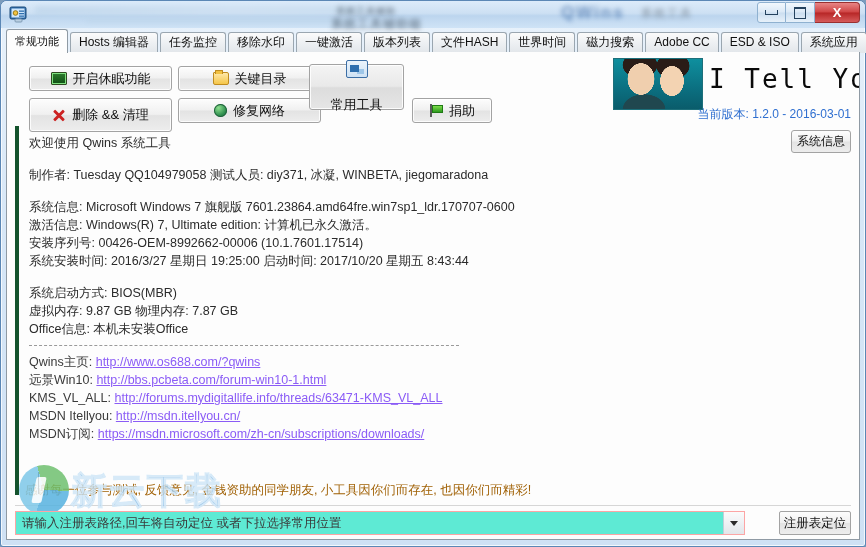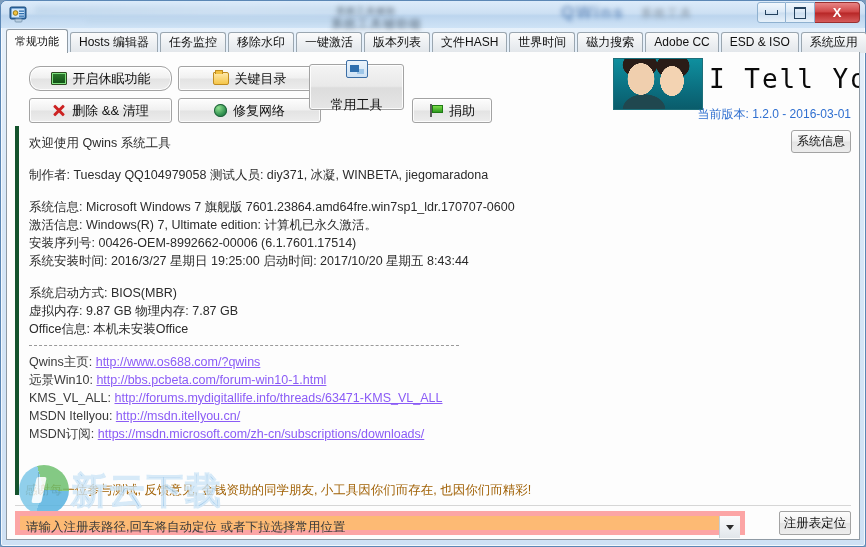--- a/index.html
+++ b/index.html
@@ -84,22 +84,22 @@
   
   .btnbar{position:absolute;left:0;top:0;width:100%;height:66px;}
   .btn{
     position:absolute;box-sizing:border-box;
     border:1px solid #a3a3a3;border-radius:3px;
     background:linear-gradient(180deg,#fdfdfd,#f0f0f0 48%,#e3e3e3 52%,#ededed);
     box-shadow:inset 0 0 0 1px rgba(255,255,255,.85);
     display:flex;align-items:center;justify-content:center;gap:6px;
     font-size:13px;color:#111;cursor:default;user-select:none;
   }
-  .b-sleep{left:22px;top:14px;width:143px;height:25px;border-radius:11px;}
-  .b-clean{left:22px;top:46px;width:143px;height:25px;}
+  .b-sleep{left:22px;top:14px;width:143px;height:25px;}
+  .b-clean{left:22px;top:46px;width:143px;height:34px;}
   .b-keydir{left:171px;top:14px;width:143px;height:25px;}
   .b-fixnet{left:171px;top:46px;width:143px;height:25px;}
   .b-tools{left:302px;top:12px;width:95px;height:46px;flex-direction:column;gap:18px;
            background:linear-gradient(180deg,#f4f4f4,#e9e9e9 48%,#dcdcdc 52%,#e6e6e6);}
   .b-donate{left:405px;top:46px;width:80px;height:25px;}
 
   .ic{display:inline-block;flex:0 0 auto;}
   .ic-monitor{width:14px;height:11px;border:1px solid #2d4a20;border-radius:1px;
     background:linear-gradient(180deg,#2f7d2f,#0d4f12);box-shadow:inset 0 0 0 1px #7fe07f;}
   .ic-folder{width:14px;height:11px;border:1px solid #c08c20;border-radius:1px 2px 2px 2px;
@@ -167,21 +167,21 @@
 
   
   .thanks{
     position:absolute;left:18px;bottom:40px;font-size:12.5px;color:#a16207;white-space:nowrap;
   }
   .botline{
     position:absolute;left:8px;right:8px;bottom:33px;height:0;border-top:1px solid #d6d6d6;
   }
   .combo{
     position:absolute;left:8px;bottom:4px;width:730px;height:24px;box-sizing:border-box;
-    border:5px solid #fca5a5;background:#fdba74;
+    border:1px solid #fca5a5;background:#5eead4;
   }
   .combo .ph{
     position:absolute;left:6px;top:3px;font-size:12.5px;color:#3a3a3a;white-space:nowrap;
   }
   .combo .arrowbox{
     position:absolute;right:0;top:0;width:20px;height:22px;
     border-left:1px solid #c2ced8;
     background:linear-gradient(180deg,#fbfbfb,#eef1f4 50%,#e2e6ea);
     display:flex;align-items:center;justify-content:center;
   }
@@ -300,21 +300,21 @@
 
     <div class="b-sysinfo">系统信息</div>
 
     <div class="infopanel">
       <div class="row">欢迎使用 Qwins 系统工具</div>
       <div class="sp"></div>
       <div class="row">制作者: Tuesday QQ104979058 测试人员: diy371, 冰凝, WINBETA, jiegomaradona</div>
       <div class="sp"></div>
       <div class="row">系统信息: Microsoft Windows 7 旗舰版  7601.23864.amd64fre.win7sp1_ldr.170707-0600</div>
       <div class="row">激活信息: Windows(R) 7, Ultimate edition:  计算机已永久激活。</div>
-      <div class="row">安装序列号: 00426-OEM-8992662-00006 (6.1.7601.17514)</div>
+      <div class="row">安装序列号: 00426-OEM-8992662-00006 (10.1.7601.17514)</div>
       <div class="row">系统安装时间: 2016/3/27 星期日 19:25:00 启动时间: 2017/10/20 星期五 8:43:44</div>
       <div class="sp"></div>
       <div class="row">系统启动方式: BIOS(MBR)</div>
       <div class="row">虚拟内存: 9.87 GB 物理内存: 7.87 GB</div>
       <div class="row">Office信息: 本机未安装Office</div>
       <div class="hr"></div>
 
       <div class="row">
         <span class="lbl">Qwins主页:</span>
         <a class="lnk" href="#">http://www.os688.com/?qwins</a>

